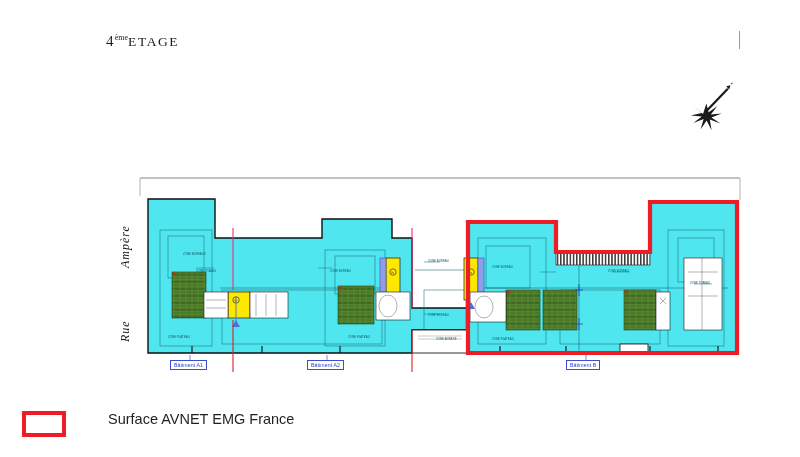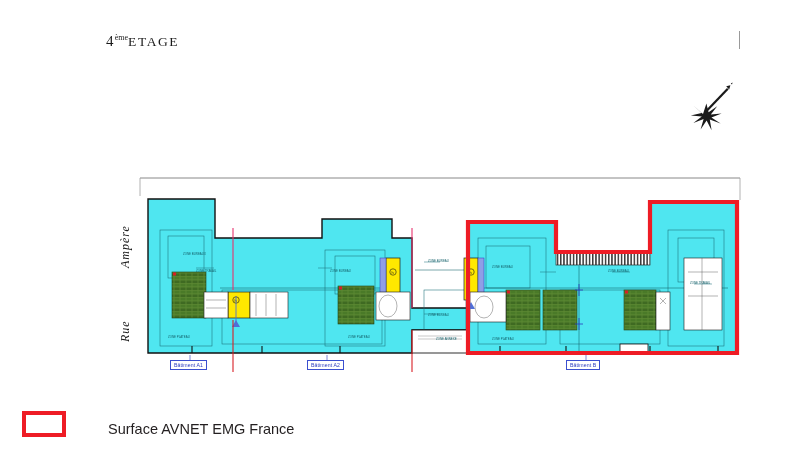--- a/index.html
+++ b/index.html
@@ -97,21 +97,21 @@
   #bat-a1 { left: 170px; top: 360px; }
   #bat-a2 { left: 307px; top: 360px; }
   #bat-b  { left: 566px; top: 360px; }
 
   
   #legend {
     position: absolute;
     left: 22px;
     top: 411px;
     display: flex;
-    align-items: flex-end;
+    align-items: flex-start;
   }
   #legend-swatch {
     width: 44px;
     height: 26px;
     border: 4px solid #ee1c25;
     background: #ffffff;
     box-sizing: border-box;
   }
   #legend-text {
     margin-left: 42px;

